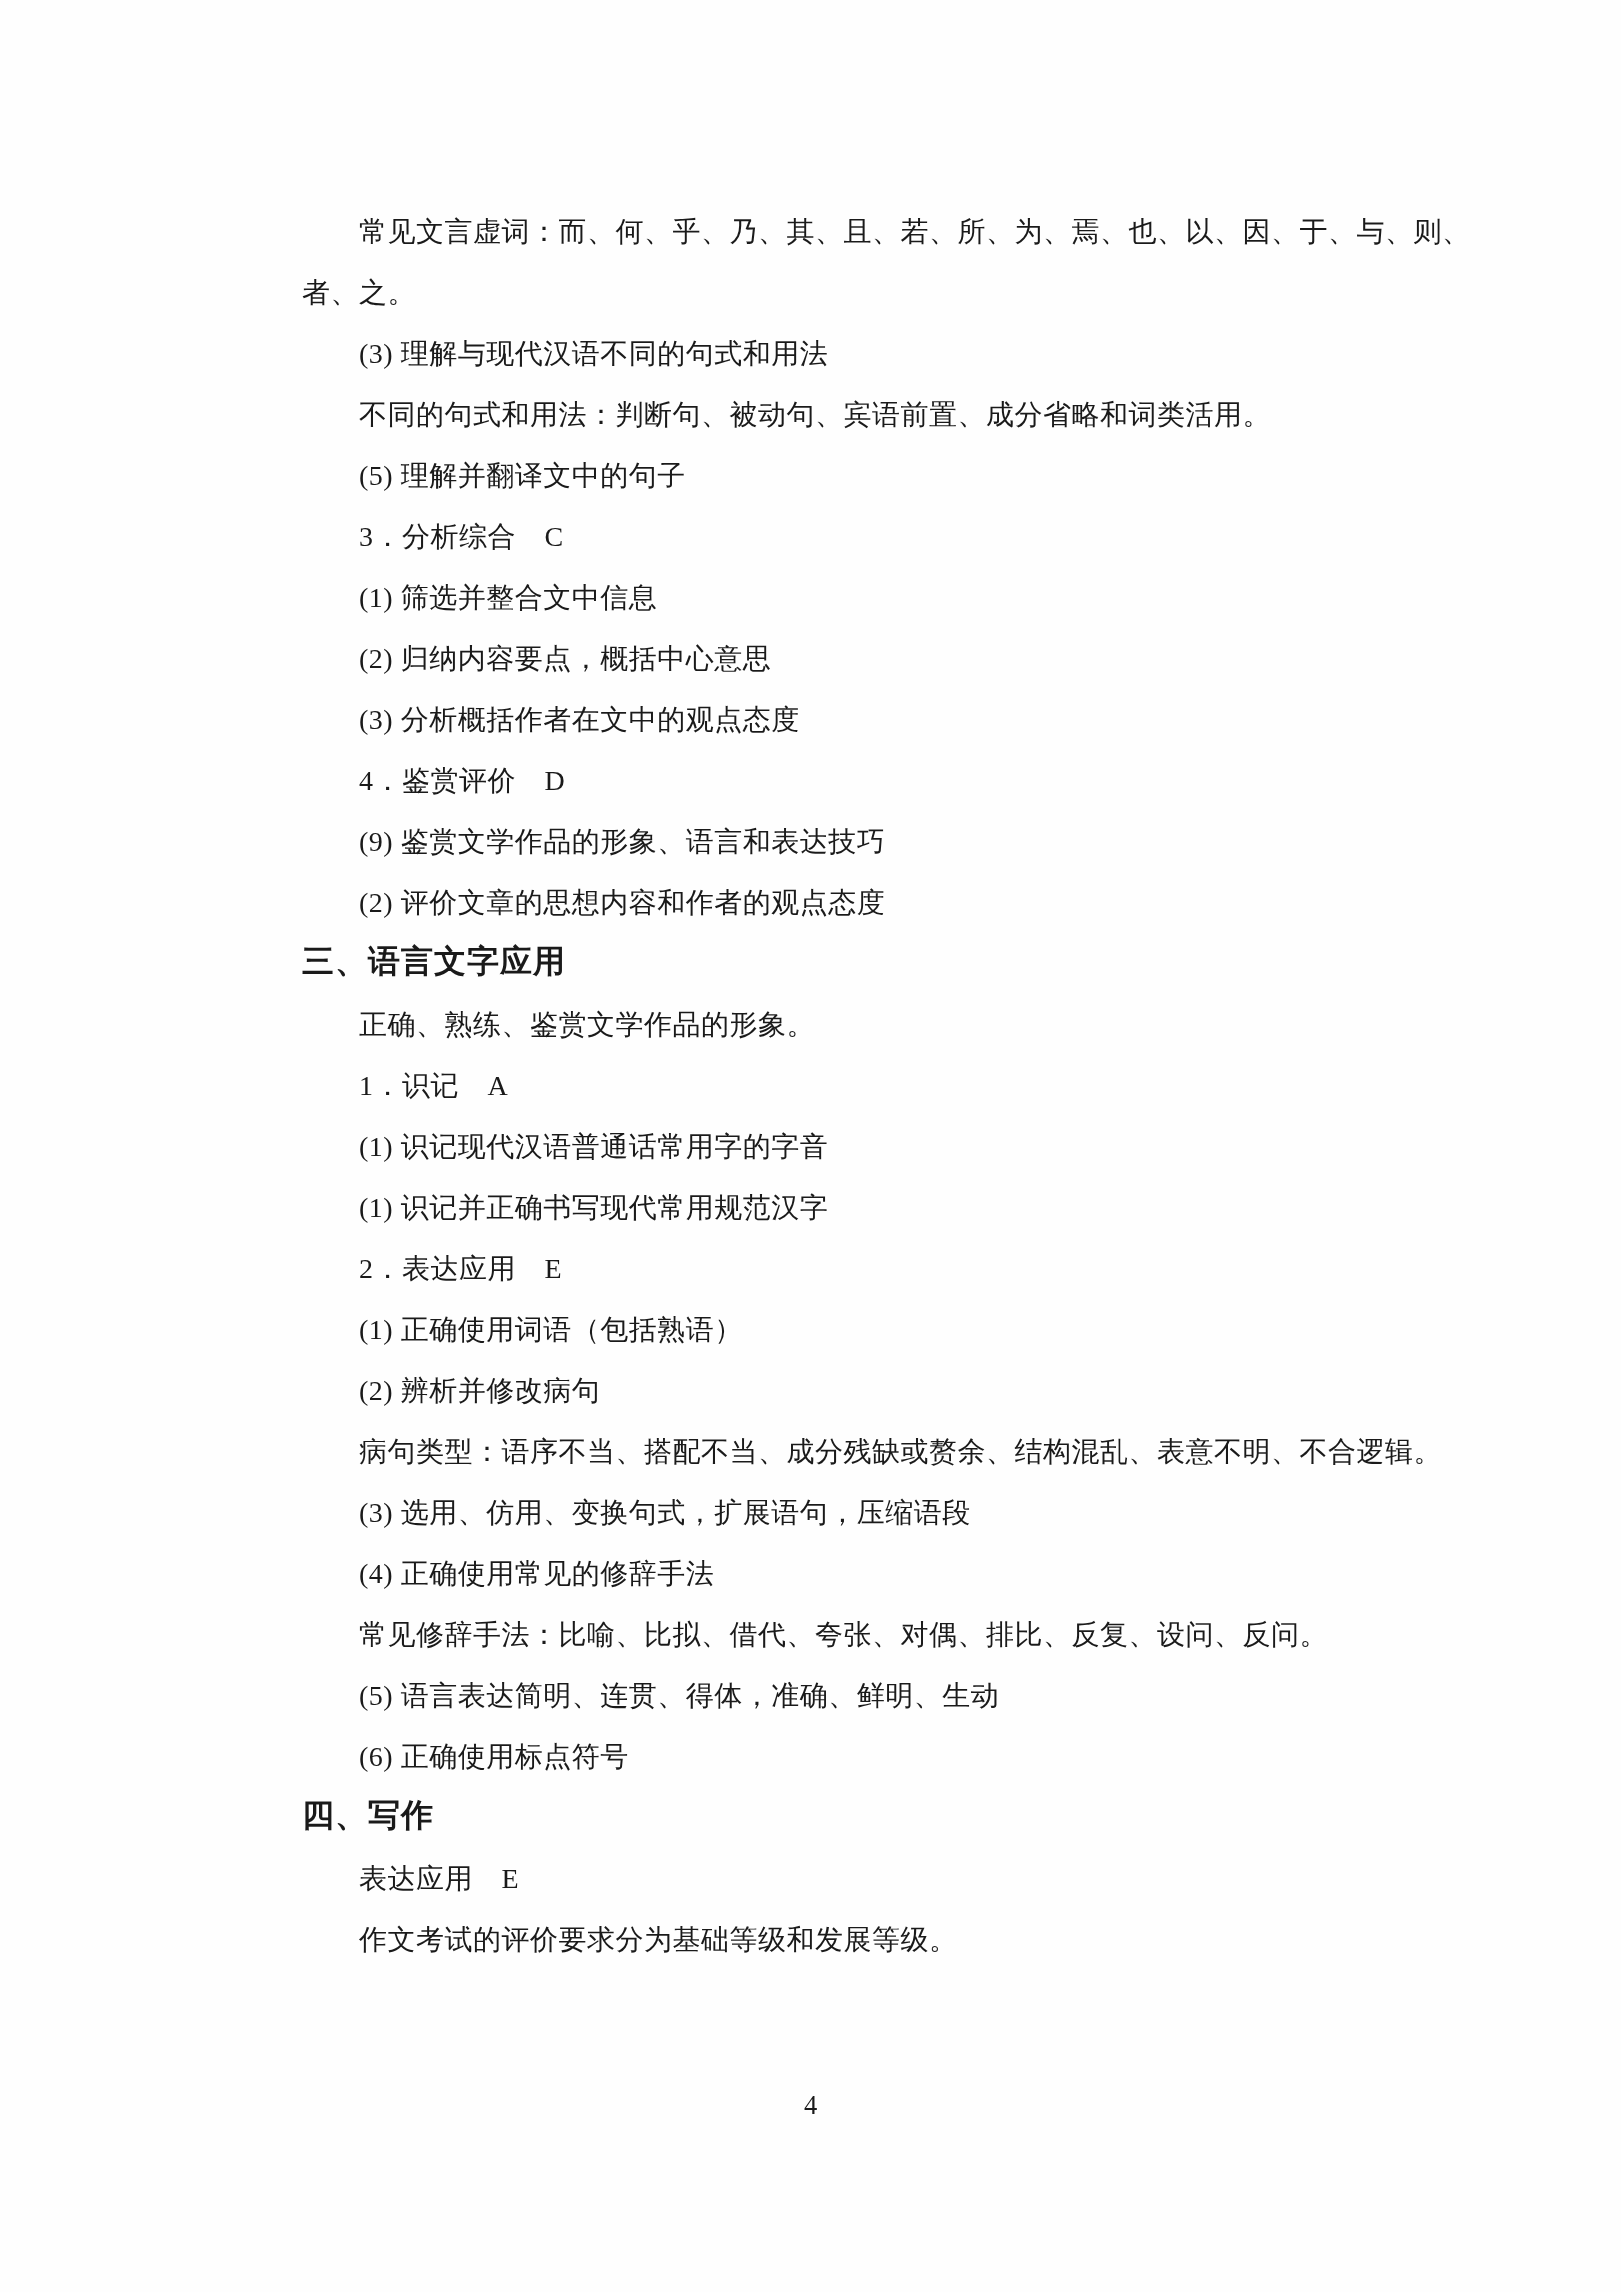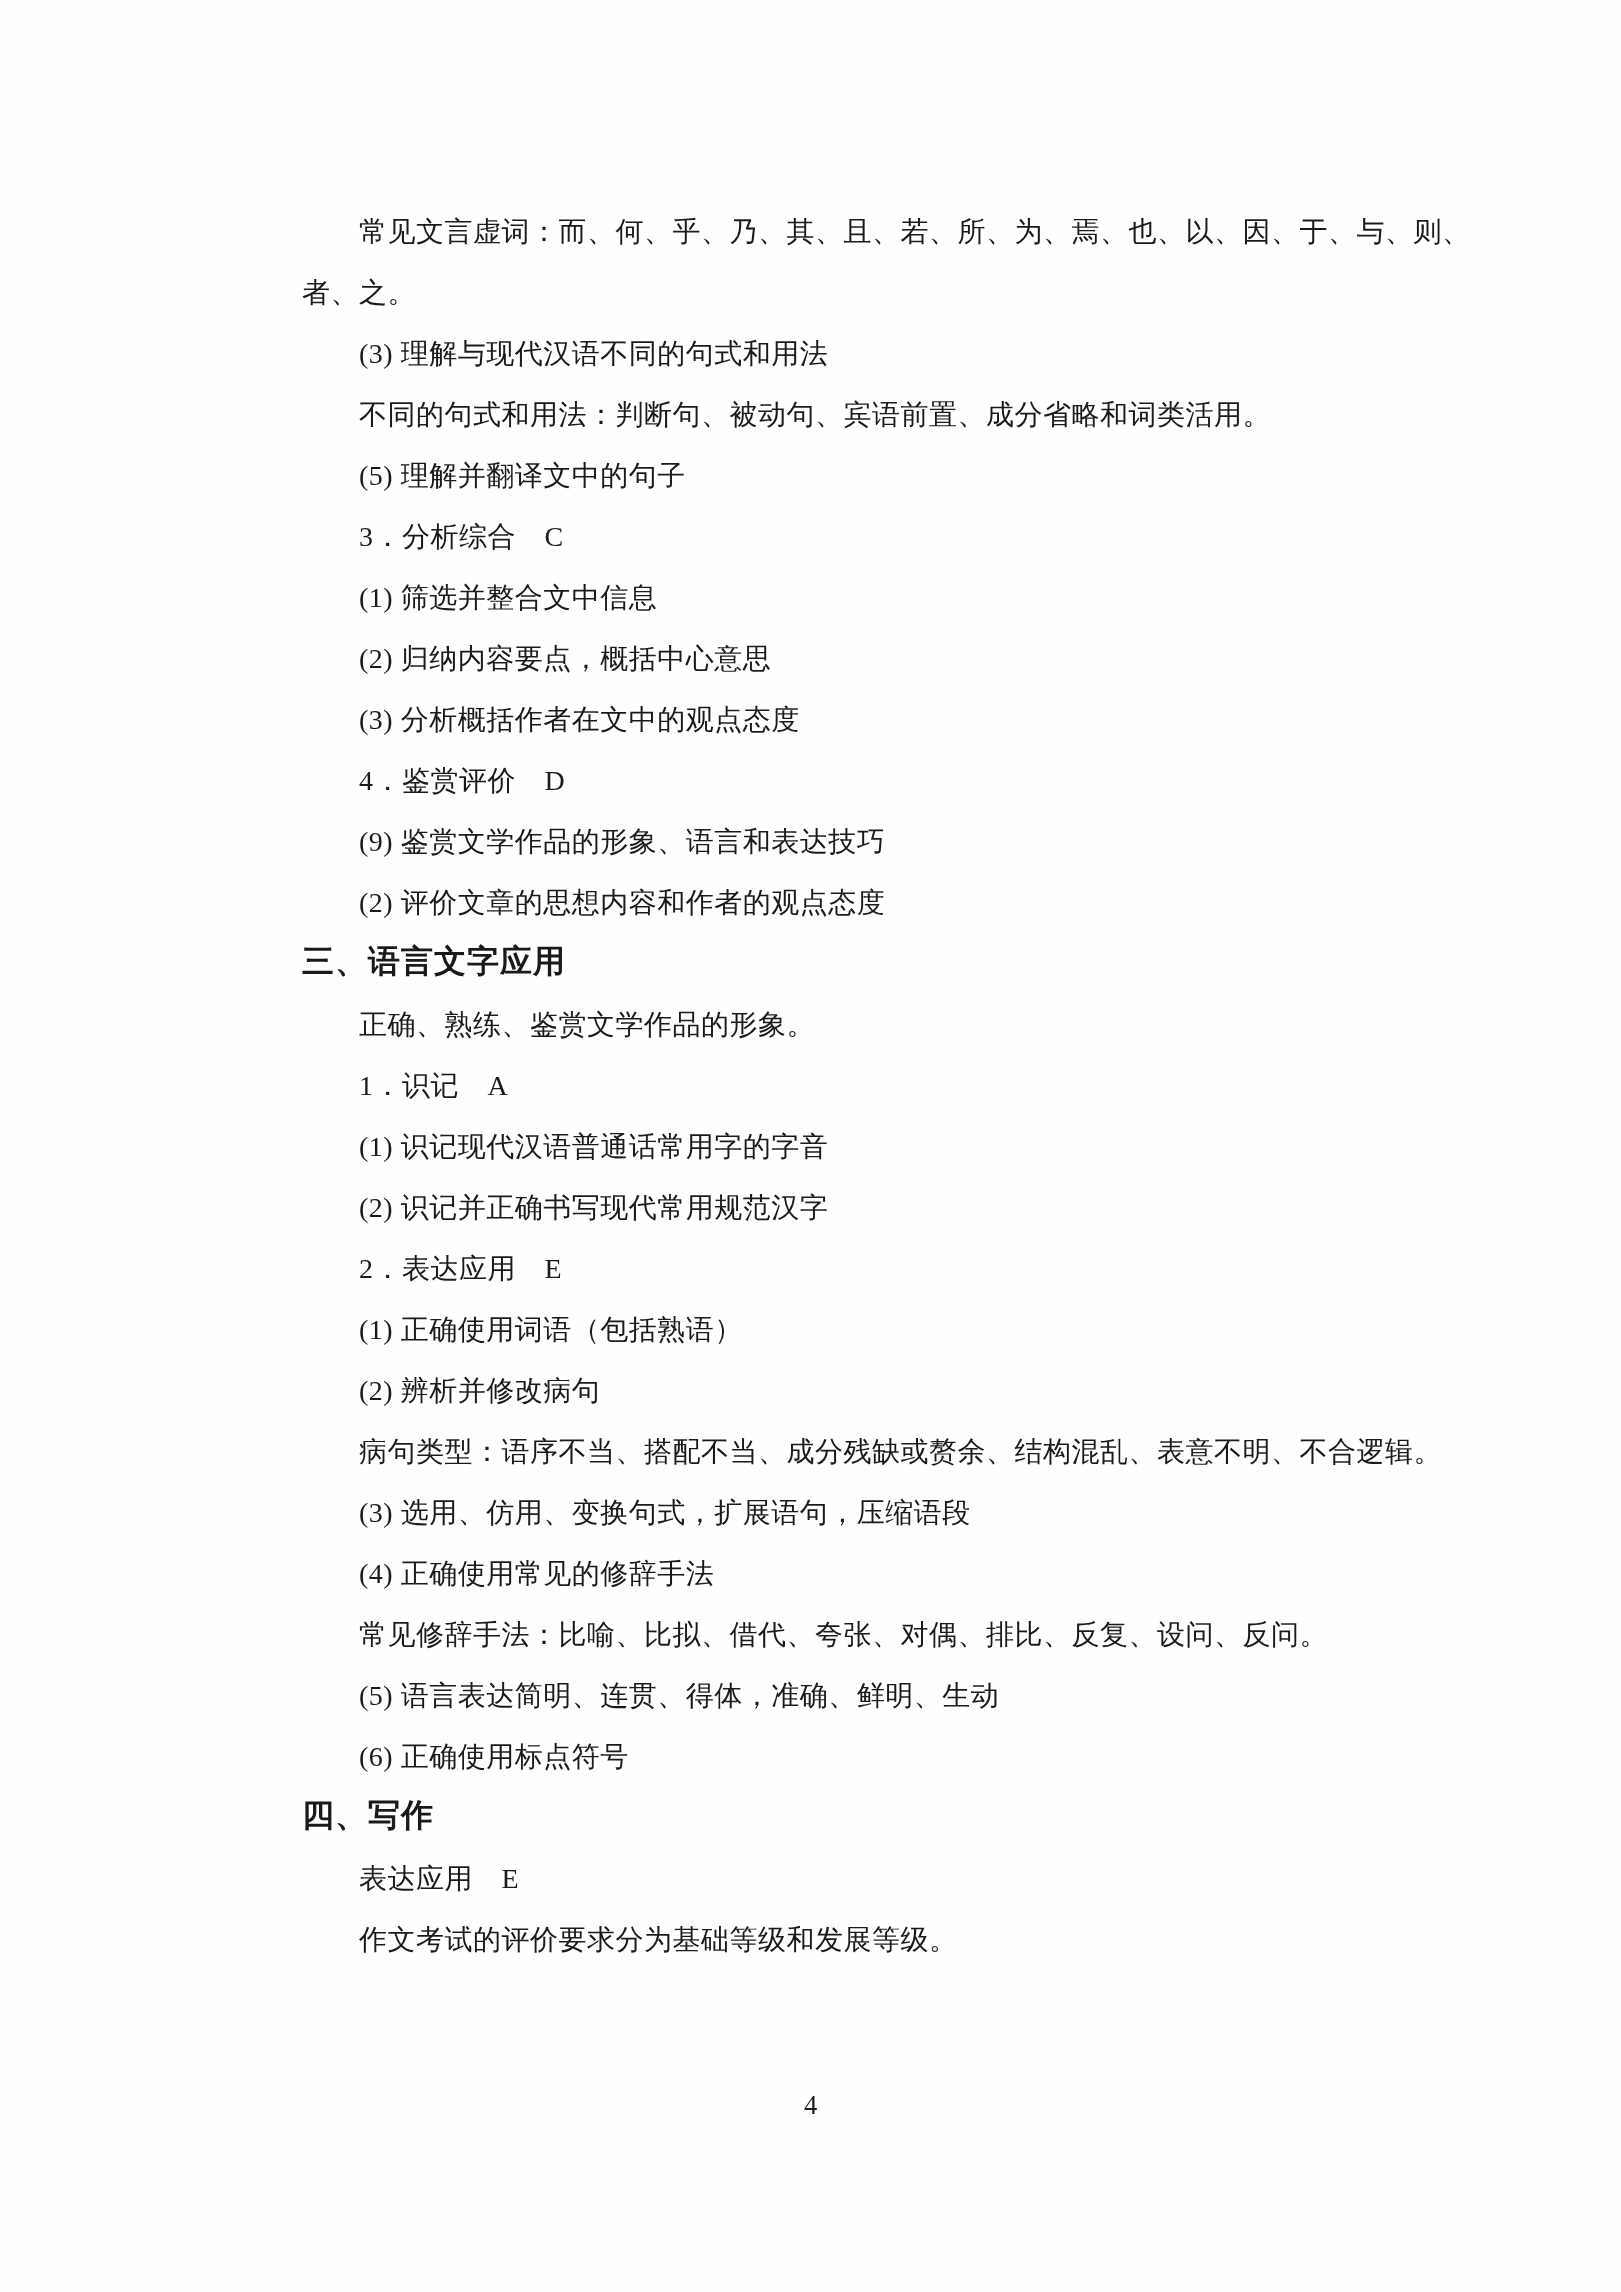--- a/index.html
+++ b/index.html
@@ -62,21 +62,21 @@
     <div class="line indent">(1) 筛选并整合文中信息</div>
     <div class="line indent">(2) 归纳内容要点，概括中心意思</div>
     <div class="line indent">(3) 分析概括作者在文中的观点态度</div>
     <div class="line indent">4．鉴赏评价　D</div>
     <div class="line indent">(9) 鉴赏文学作品的形象、语言和表达技巧</div>
     <div class="line indent">(2) 评价文章的思想内容和作者的观点态度</div>
     <div class="line heading">三、语言文字应用</div>
     <div class="line indent">正确、熟练、鉴赏文学作品的形象。</div>
     <div class="line indent">1．识记　A</div>
     <div class="line indent">(1) 识记现代汉语普通话常用字的字音</div>
-    <div class="line indent">(2) 识记并正确书写现代常用规范汉字</div>
+    <div class="line indent">(1) 识记并正确书写现代常用规范汉字</div>
     <div class="line indent">2．表达应用　E</div>
     <div class="line indent">(1) 正确使用词语（包括熟语）</div>
     <div class="line indent">(2) 辨析并修改病句</div>
     <div class="line indent">病句类型：语序不当、搭配不当、成分残缺或赘余、结构混乱、表意不明、不合逻辑。</div>
     <div class="line indent">(3) 选用、仿用、变换句式，扩展语句，压缩语段</div>
     <div class="line indent">(4) 正确使用常见的修辞手法</div>
     <div class="line indent">常见修辞手法：比喻、比拟、借代、夸张、对偶、排比、反复、设问、反问。</div>
     <div class="line indent">(5) 语言表达简明、连贯、得体，准确、鲜明、生动</div>
     <div class="line indent">(6) 正确使用标点符号</div>
     <div class="line heading">四、写作</div>

